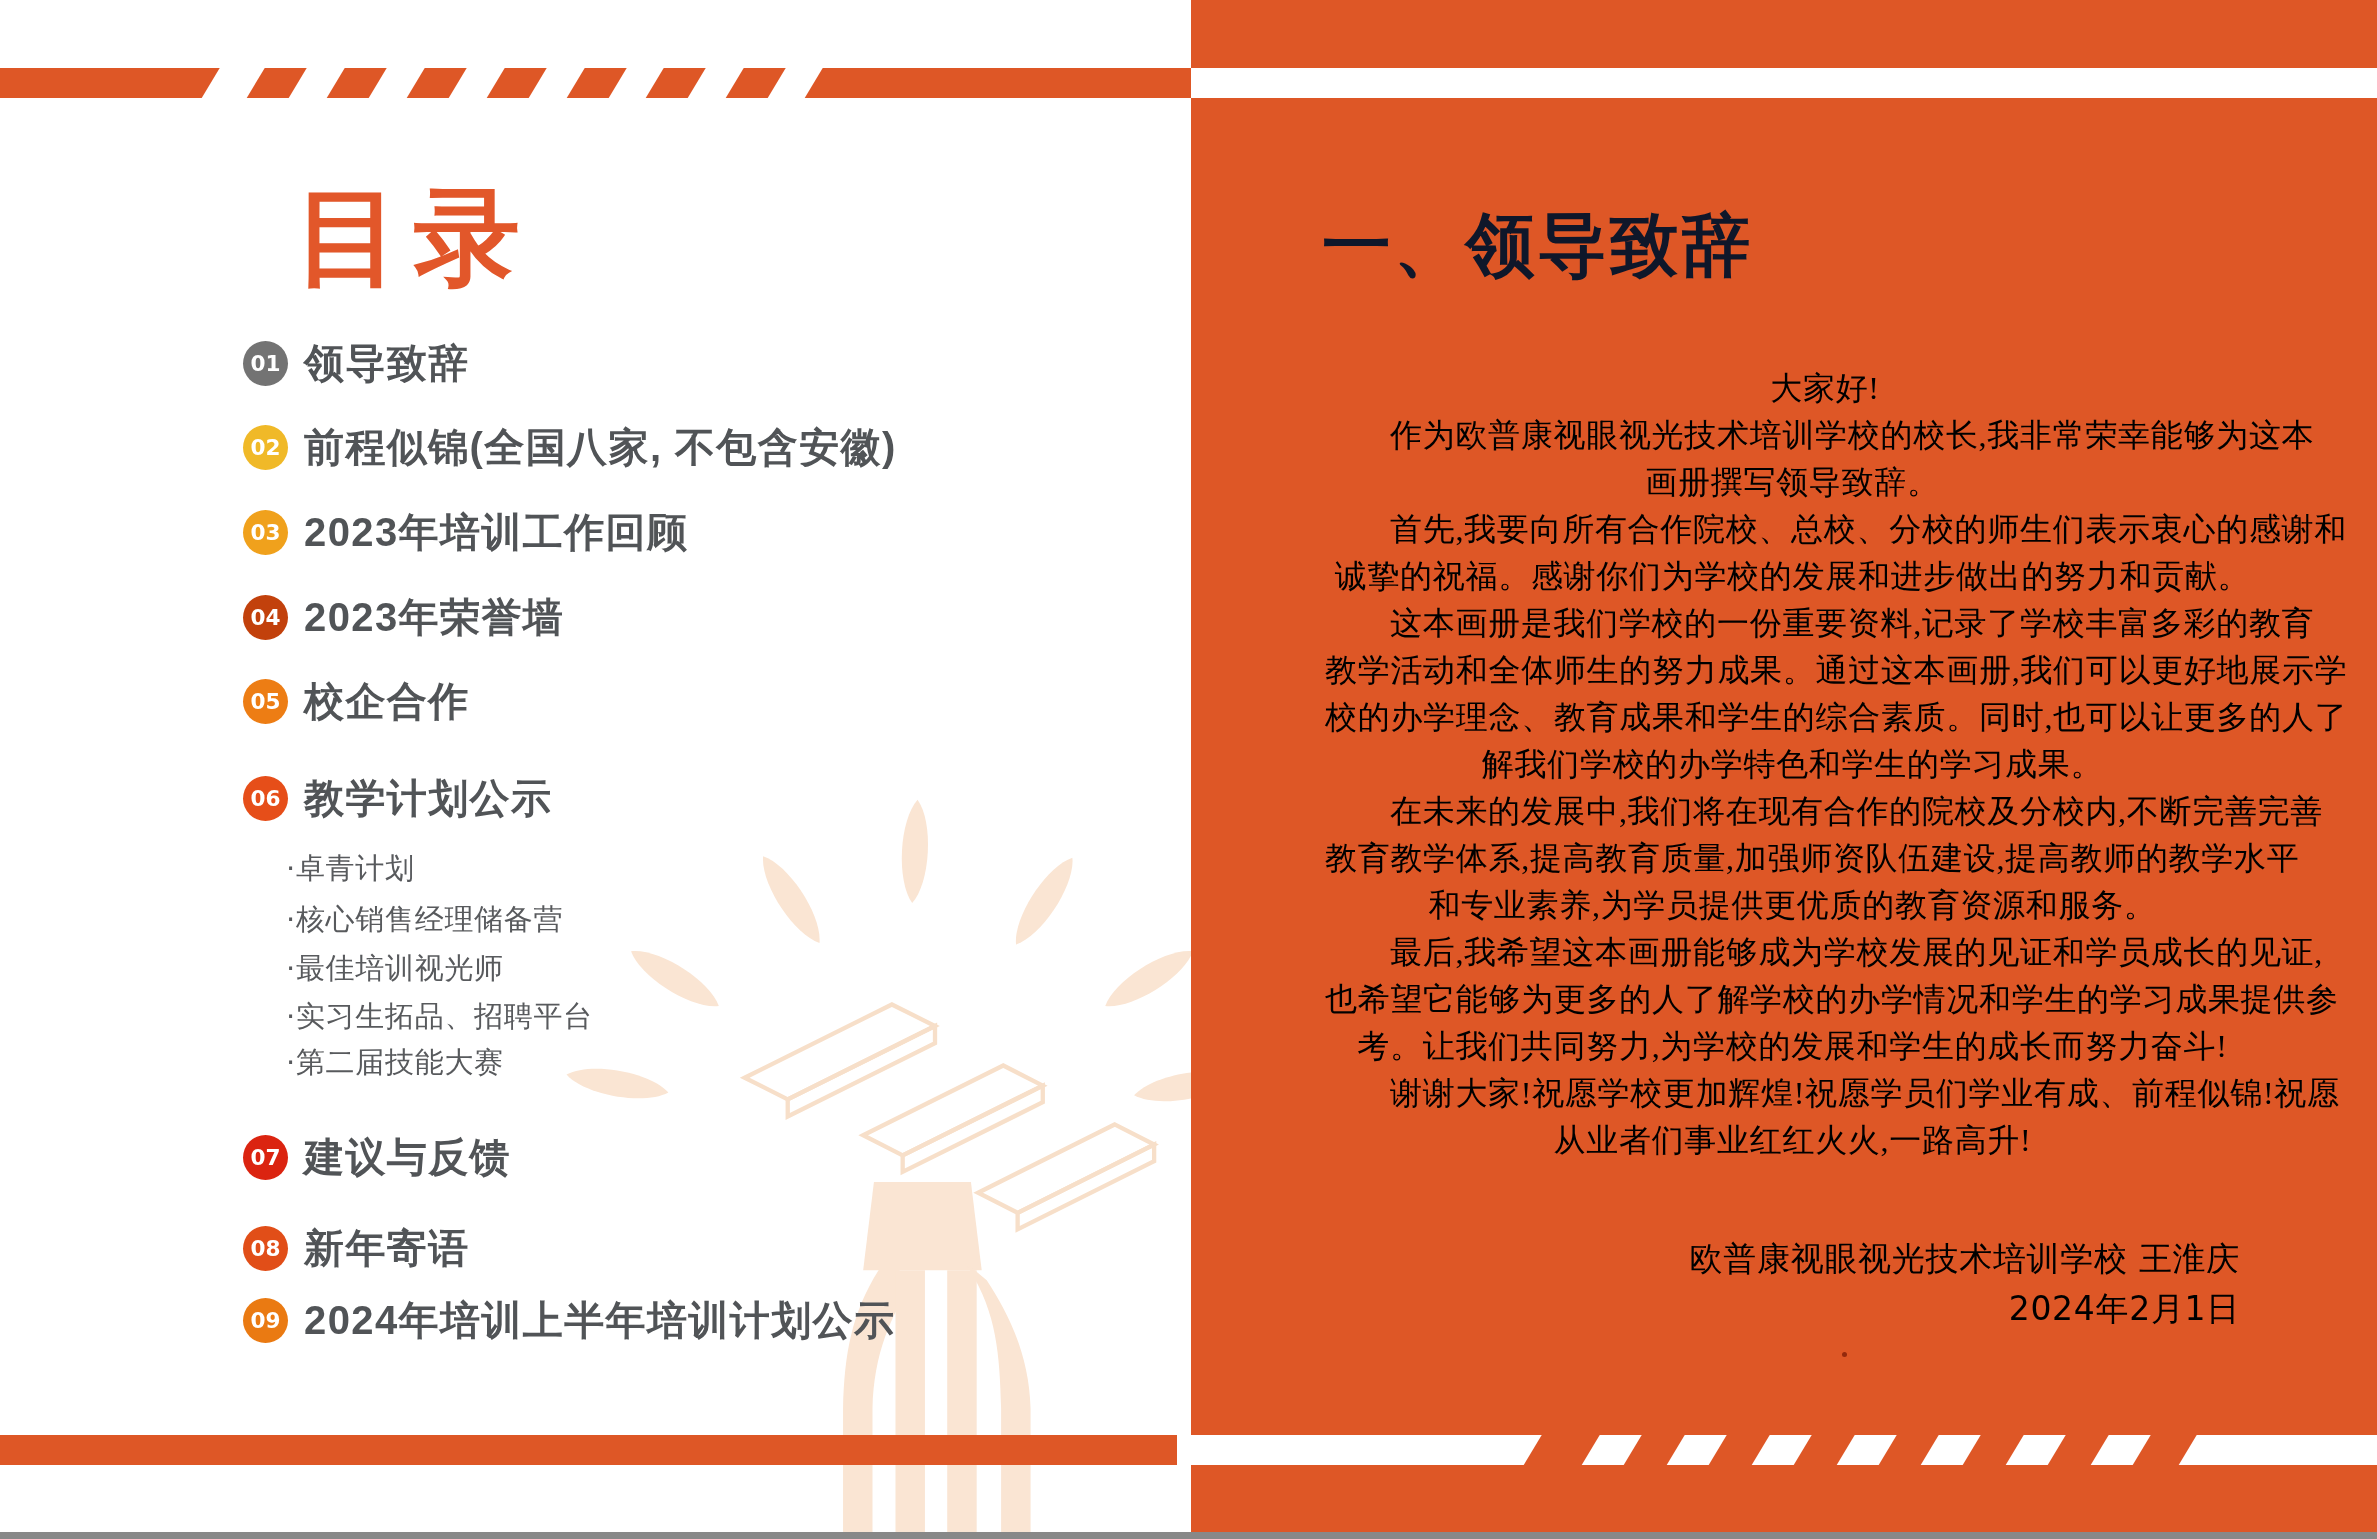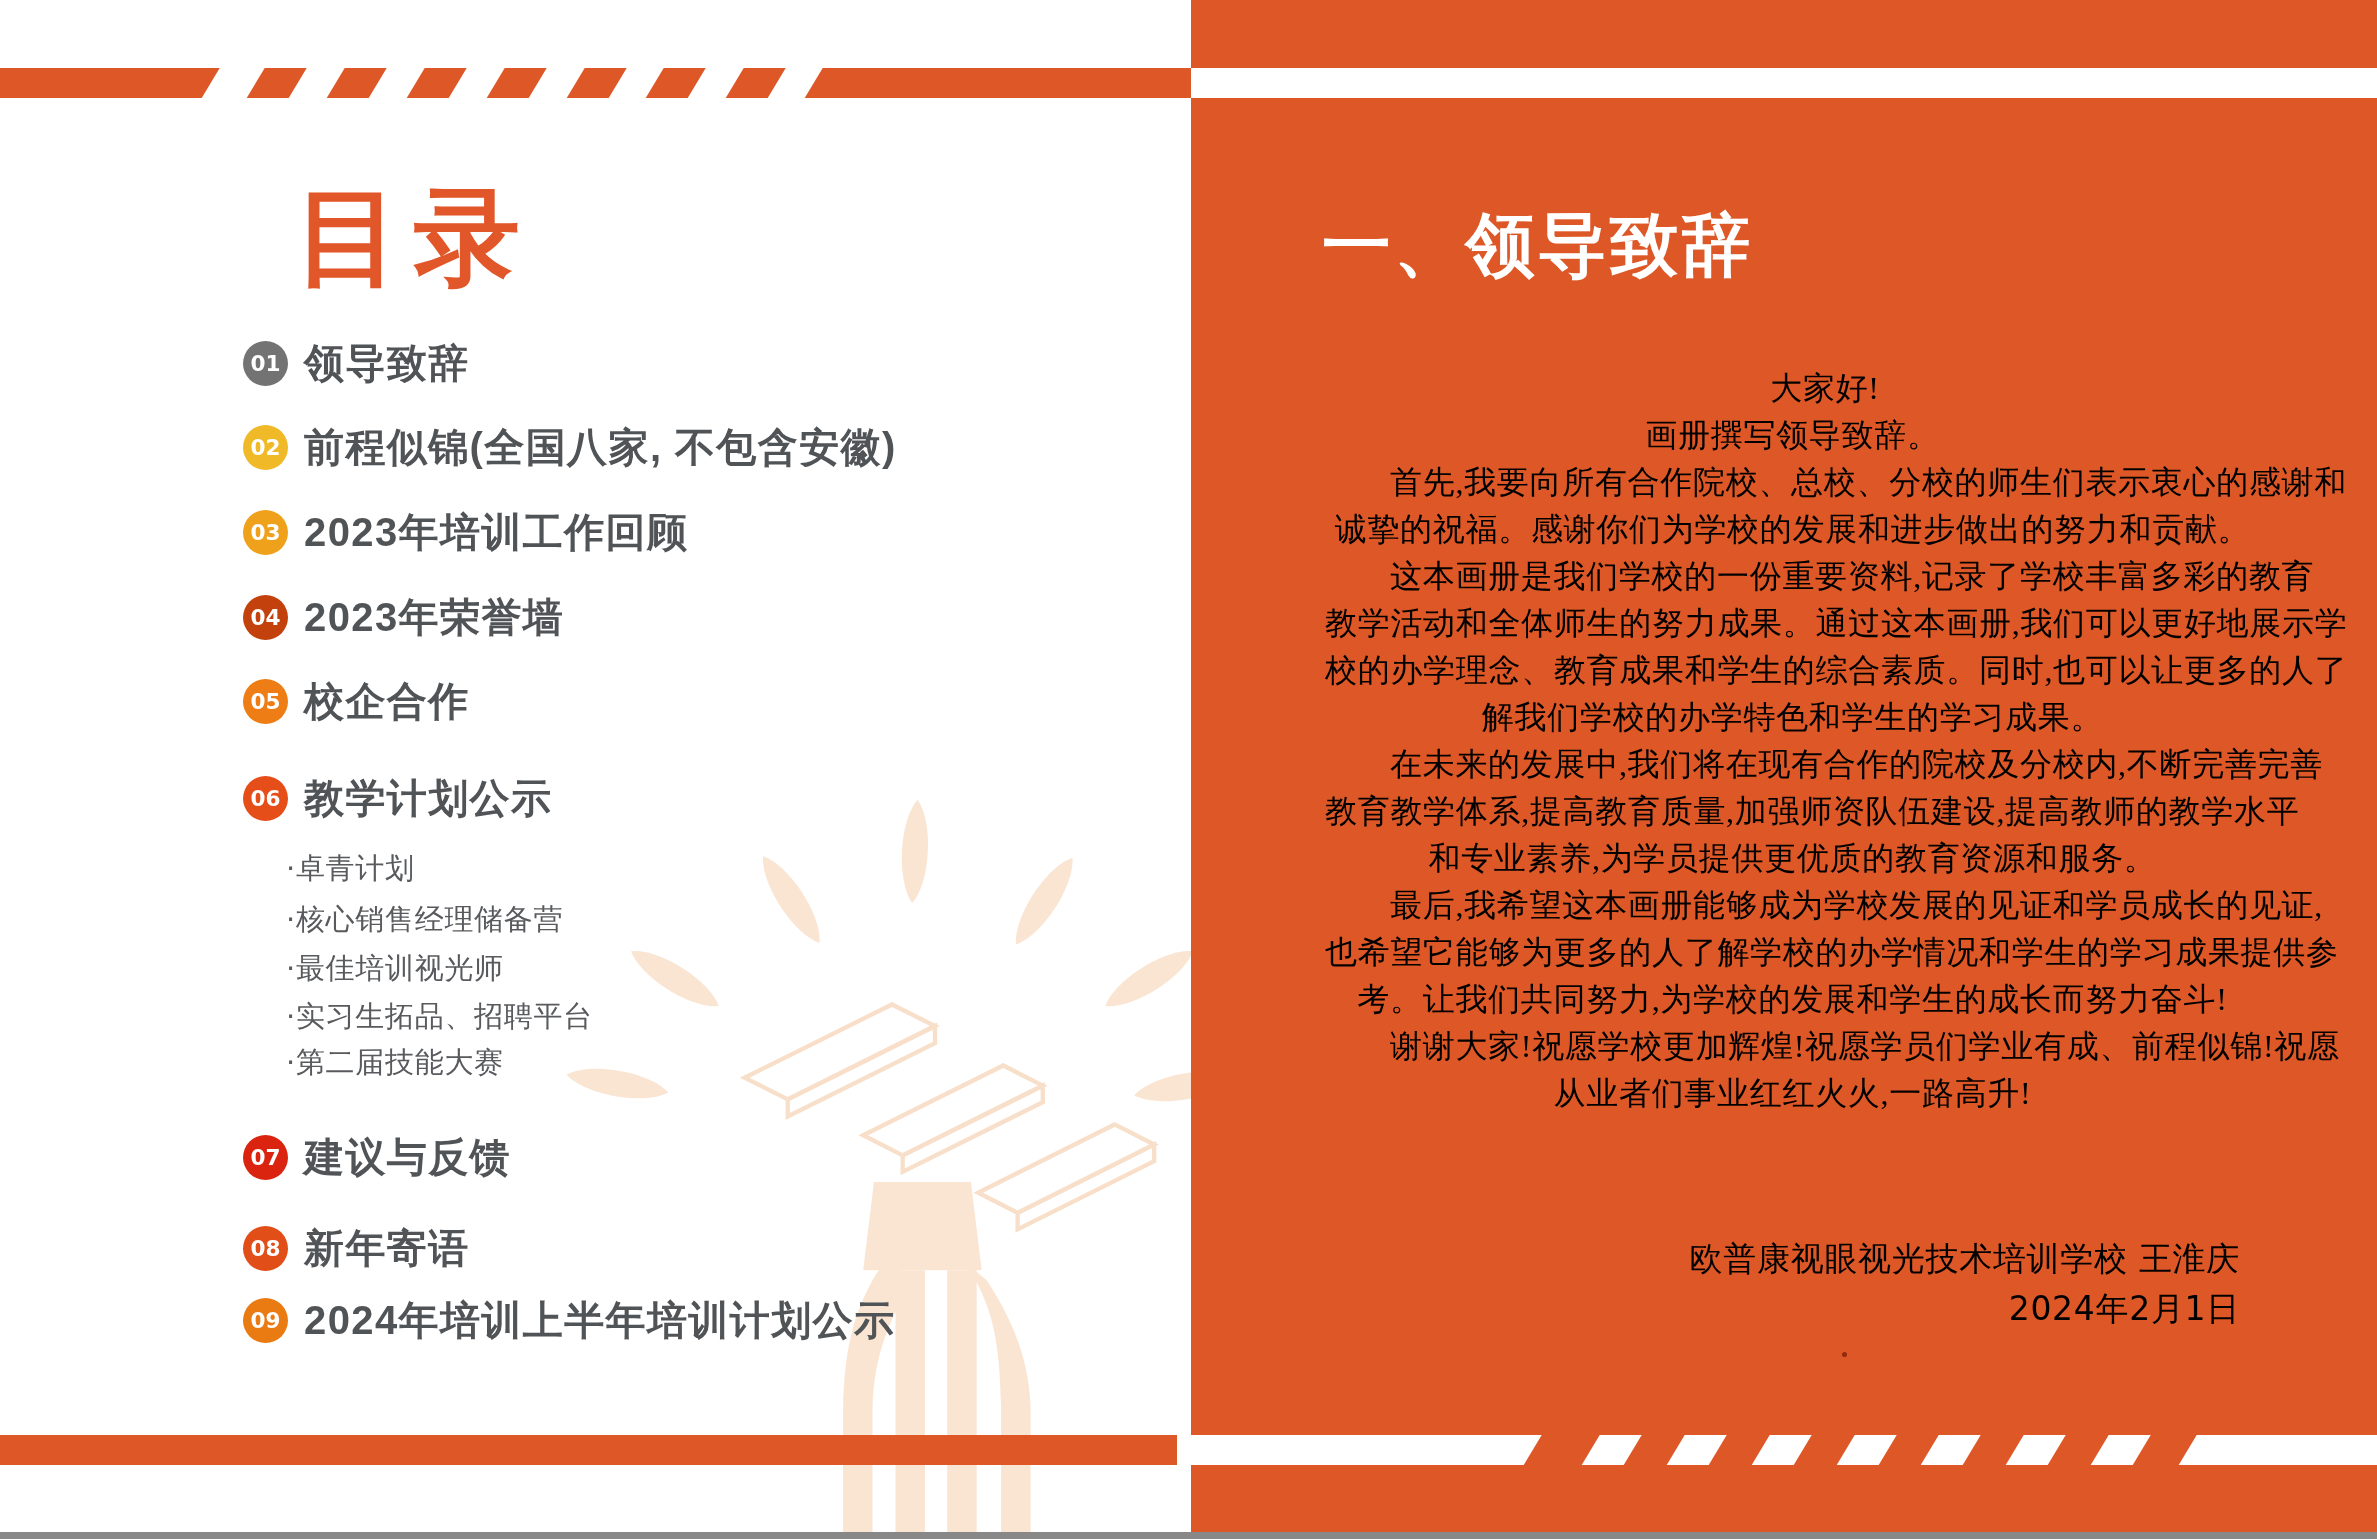--- a/index.html
+++ b/index.html
@@ -55,21 +55,21 @@
   }
   .stripe-top{position:absolute;left:0;top:68px;width:1187px;height:29.5px;background:#fff;}
   .stripe-bottom{position:absolute;left:0;top:1435px;width:1187px;height:29.5px;}
   .stripe-bottom .seg{
     position:absolute;top:0;height:29.5px;background:#fff;
     transform:skewX(-31deg);transform-origin:0 100%;
   }
   .speech-title{
     position:absolute;left:131px;top:200px;margin:0;
     font-family:"Liberation Serif", serif;font-weight:bold;
-    font-size:69px;letter-spacing:2.9px;color:#ffffff;white-space:nowrap;
+    font-size:69px;letter-spacing:2.9px;color:#0f172a;white-space:nowrap;
   }
   .speech-body{position:absolute;left:134px;top:365px;width:935px;}
   .speech-body .ln{
     height:47px;line-height:47px;white-space:nowrap;
     font-family:Liberation Serif, serif;
     font-size:32px;color:#000000;letter-spacing:0.7px;text-align:center;
   }
   .speech-body .ln.ind{padding-left:65px;}
   .signature{
     position:absolute;right:138px;top:1216px;text-align:right;
@@ -192,20 +192,21 @@
       <div class="seg" style="left:730px;width:42px"></div>
       <div class="seg" style="left:815px;width:42px"></div>
       <div class="seg" style="left:900px;width:42px"></div>
       <div class="seg" style="left:988px;width:230px"></div>
     </div>
 
     <h2 class="speech-title">一、领导致辞</h2>
 
     <div class="speech-body">
       <div class="ln ind">大家好!</div>
+      <div class="ln ind">作为欧普康视眼视光技术培训学校的校长,我非常荣幸能够为这本</div>
       <div class="ln">画册撰写领导致辞。</div>
       <div class="ln ind">首先,我要向所有合作院校、总校、分校的师生们表示衷心的感谢和</div>
       <div class="ln">诚挚的祝福。感谢你们为学校的发展和进步做出的努力和贡献。</div>
       <div class="ln ind">这本画册是我们学校的一份重要资料,记录了学校丰富多彩的教育</div>
       <div class="ln">教学活动和全体师生的努力成果。通过这本画册,我们可以更好地展示学</div>
       <div class="ln">校的办学理念、教育成果和学生的综合素质。同时,也可以让更多的人了</div>
       <div class="ln">解我们学校的办学特色和学生的学习成果。</div>
       <div class="ln ind">在未来的发展中,我们将在现有合作的院校及分校内,不断完善完善</div>
       <div class="ln">教育教学体系,提高教育质量,加强师资队伍建设,提高教师的教学水平</div>
       <div class="ln">和专业素养,为学员提供更优质的教育资源和服务。</div>

